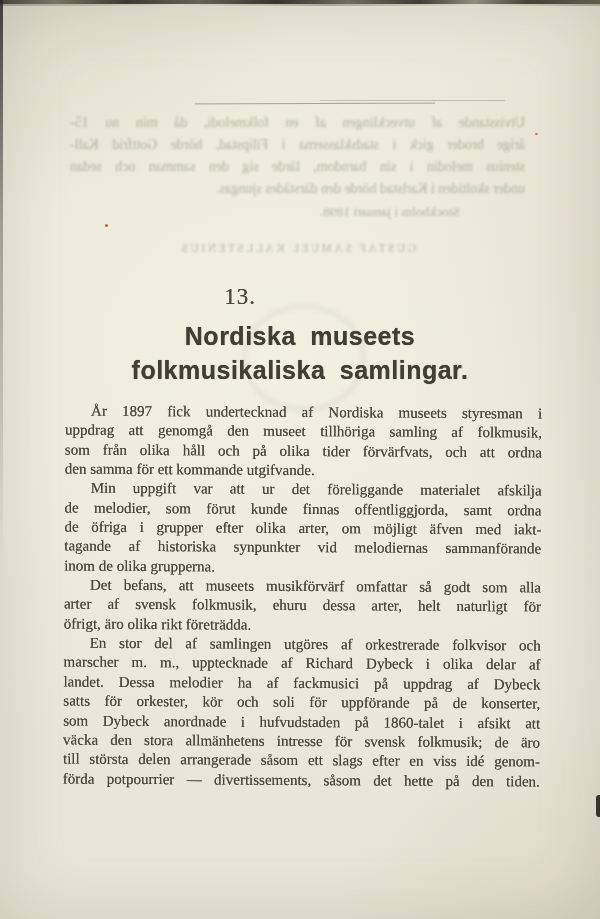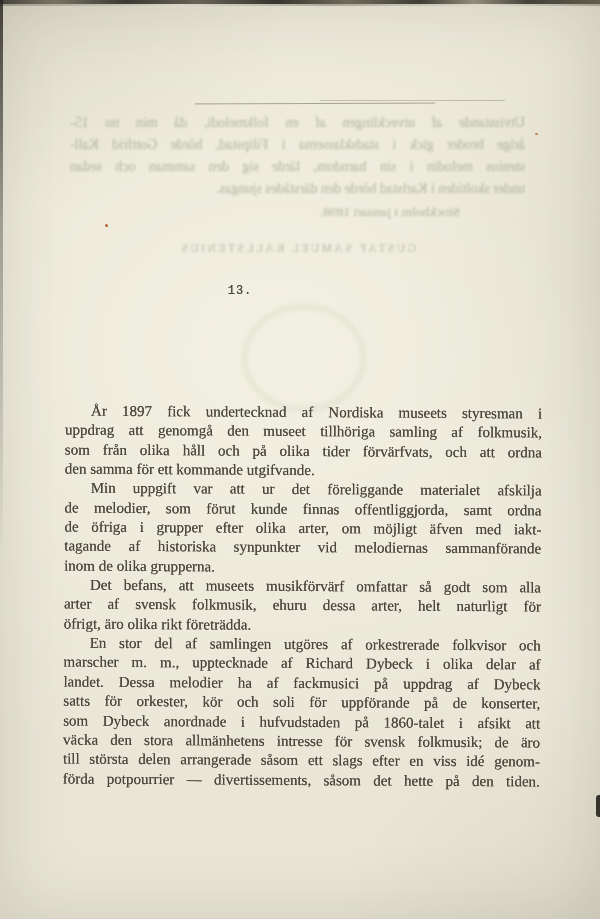--- a/index.html
+++ b/index.html
@@ -37,21 +37,21 @@
     color:rgba(132,140,115,.58);font-size:14px;line-height:22px;filter:blur(1.1px);}
   .gline{text-align:justify;text-align-last:justify;height:22px;white-space:nowrap;}
   .gline.gend{text-align-last:left;}
   .ghost-date{margin-left:65px;margin-top:1px;font-size:13.5px;}
   .ghost-sig{margin-top:14px;text-align:center;font-size:11.5px;letter-spacing:2.5px;
     color:rgba(132,140,115,.5);}
   .ghost-ring{position:absolute;left:243px;top:305px;width:116px;height:100px;border-radius:50%;
     border:3px solid rgba(175,175,150,.28);filter:blur(2.5px);}
   
   .section-num{position:absolute;left:0;top:284px;width:480px;text-align:center;
-    font-family:Liberation Mono, monospace;font-size:12px;letter-spacing:1px;color:#4a473d;
+    font-family:Liberation Serif, serif;font-size:23px;letter-spacing:1px;color:#4a473d;
     text-shadow:0 0 .5px rgba(74,71,61,.9);}
   .title{position:absolute;left:0;top:319px;width:600px;margin:0;text-align:center;
     font-family:"Liberation Sans",sans-serif;font-weight:600;font-size:25px;line-height:34px;
     color:#403e35;letter-spacing:.5px;word-spacing:7px;
     text-shadow:0 0 .7px rgba(64,62,53,.85);}
   .title span{display:block;}
   
   .body{position:absolute;left:64px;top:403px;width:477px;font-size:15px;line-height:19.35px;
     color:#4a463a;text-shadow:0 0 .6px rgba(74,70,58,.85);transform:rotate(.35deg);
     transform-origin:50% 50%;}
@@ -82,20 +82,24 @@
         <div class="gline">årige broder gick i stadsklasserna i Filipstad, hörde Gottfrid Kall-</div>
         <div class="gline">stenius melodin i sin barndom, lärde sig den samman och sedan</div>
         <div class="gline gend">under skoltiden i Karlstad hörde den därstädes sjungas.</div>
       </div>
     <div class="ghost-date">Stockholm i januari 1898.</div>
     <div class="ghost-sig">GUSTAF SAMUEL KALLSTENIUS</div>
   </div>
   <div class="ghost-ring"></div>
 
   <div class="section-num">13.</div>
+  <h1 class="title">
+    <span>Nordiska museets</span>
+    <span>folkmusikaliska samlingar.</span>
+  </h1>
 
   <div class="body">
       <div class="para">
         <div class="bline first">År 1897 fick undertecknad af Nordiska museets styresman i</div>
         <div class="bline">uppdrag att genomgå den museet tillhöriga samling af folkmusik,</div>
         <div class="bline">som från olika håll och på olika tider förvärfvats, och att ordna</div>
         <div class="bline lastline">den samma för ett kommande utgifvande.</div>
       </div>
       <div class="para">
         <div class="bline first">Min uppgift var att ur det föreliggande materialet afskilja</div>

